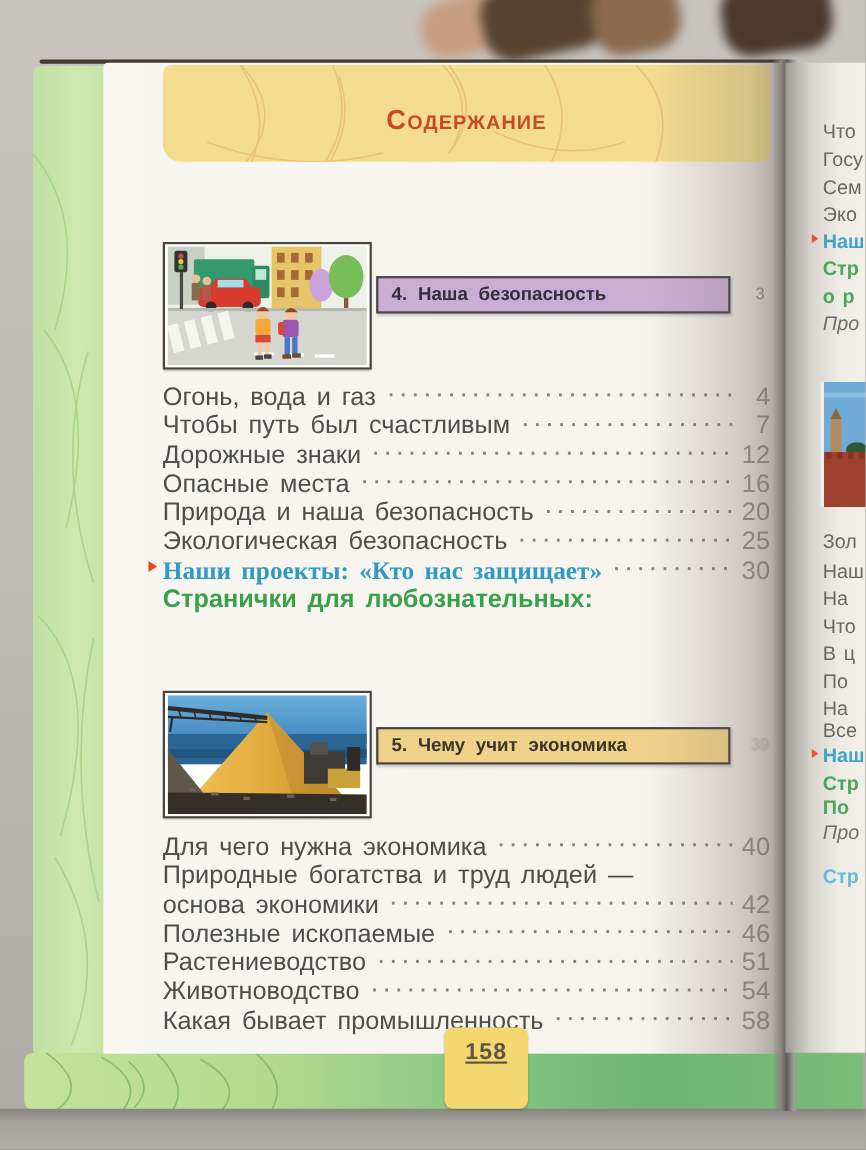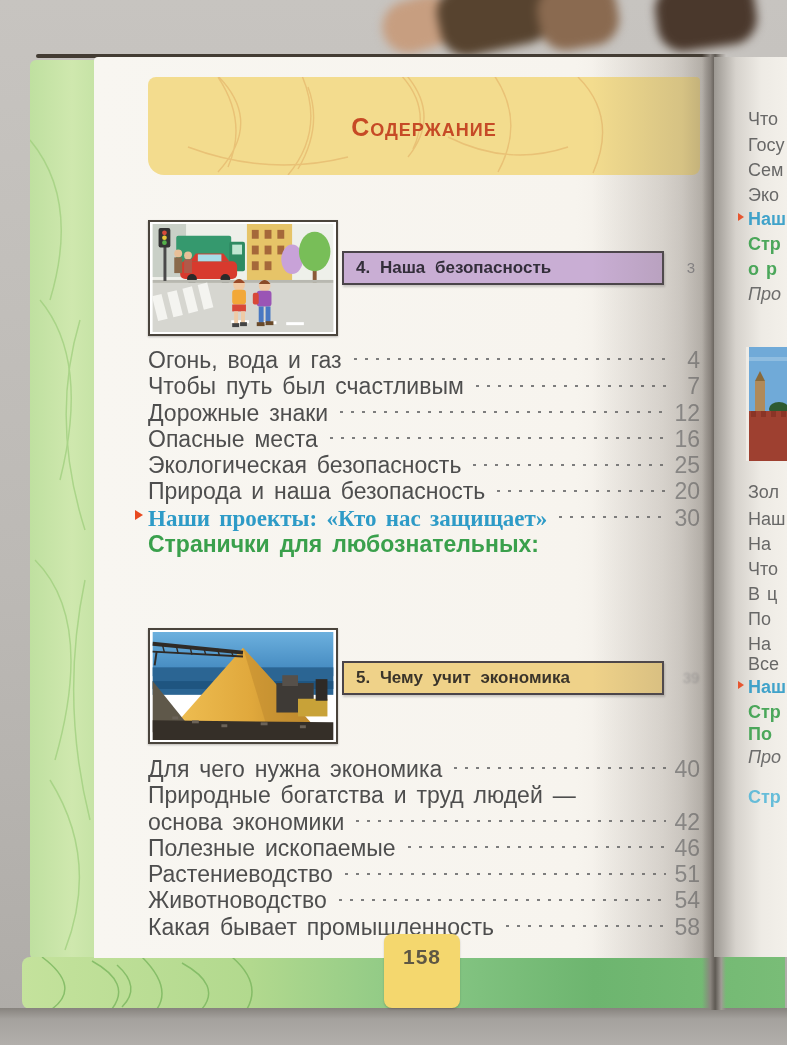--- a/index.html
+++ b/index.html
@@ -29,21 +29,21 @@
                  background:linear-gradient(180deg,#87837e,#a5a29e 30%,#b2afab);}
 
   
   .main-page{position:absolute;left:94px;top:57px;width:618px;height:901px;
              background:linear-gradient(90deg,#f8f6f1 0%,#f7f4ee 78%,#ece8e2 92%,#d9d5cf 100%);
              border-radius:4px 0 0 0;}
   .page-shade{position:absolute;right:0;top:0;width:120px;height:100%;pointer-events:none;
               background:linear-gradient(90deg,rgba(0,0,0,0),rgba(110,102,94,.22) 75%,rgba(90,82,74,.38) 100%);}
 
   
-  .header-banner{position:absolute;left:54px;top:20px;width:552px;height:98px;background:#f3dc8e;
+  .header-banner{position:absolute;left:54px;top:2px;width:552px;height:88px;background:#f3dc8e;
                  border-radius:8px 4px 8px 16px;overflow:hidden;}
   .header-banner svg{position:absolute;left:0;top:0;opacity:.5;}
   .page-title{position:absolute;left:0;top:36px;width:100%;text-align:center;margin:0;
               color:#c64a26;font-weight:bold;font-size:18px;letter-spacing:1px;text-transform:uppercase;}
   .page-title::first-letter{font-size:25px;}
 
   
   .figure{position:absolute;border:2px solid #4a443c;background:#fff;padding:2px;box-shadow:0 1px 2px rgba(0,0,0,.25);}
   .fig1{left:54px;top:163px;width:182px;height:108px;}
   .fig2{left:54px;top:571px;width:182px;height:108px;}
@@ -70,23 +70,23 @@
         background-size:11px 10px;background-repeat:repeat-x;background-position:0 72%;}
   .no-dots .dots{background:none;}
   .pg{width:30px;text-align:right;color:#8f8f8f;filter:blur(.45px);}
   .row-blue .lbl{color:#2e9bc7;font-weight:bold;font-family:Liberation Serif, serif;}
   .row-green .lbl{color:#3aa04c;font-weight:bold;}
   .row-italic .lbl{font-style:italic;color:#585858;}
   .marker{position:absolute;left:-13px;top:7.5px;width:0;height:0;
           border-left:8px solid #e8491f;border-top:5.5px solid rgba(0,0,0,0);border-bottom:5.5px solid rgba(0,0,0,0);}
 
   
-  .page-tab{position:absolute;left:384px;top:934px;width:76px;height:74px;background:#f4d76e;
+  .page-tab{position:absolute;left:404px;top:934px;width:76px;height:74px;background:#f4d76e;
             border-radius:8px;text-align:center;color:#5e5744;font-weight:bold;font-size:21px;
-            letter-spacing:1px;line-height:46px;box-shadow:0 1px 2px rgba(0,0,0,.2);}
+            letter-spacing:1px;line-height:46px;box-shadow:0 1px 2px rgba(0,0,0,.2);text-decoration:underline;}
 
   
   .spine{position:absolute;left:702px;top:54px;width:24px;height:956px;
          background:linear-gradient(90deg,rgba(0,0,0,0),#8a847e 35%,#5f5a54 55%,#a09b95 80%,rgba(0,0,0,0));}
 
   
   .next-page{position:absolute;left:714px;top:57px;width:73px;height:900px;
              background:linear-gradient(90deg,#9c9892 0%,#d6d2cc 30%,#eeebe5 65%,#f3f0ea 100%);}
   .np-line{position:absolute;left:34px;white-space:nowrap;font-size:18px;color:#5a5a5a;
            word-spacing:2px;filter:blur(.5px);opacity:.9;}
@@ -244,28 +244,28 @@
           <span class="lbl">Дорожные знаки</span>
           <span class="dots"></span>
           <span class="pg">12</span>
         </div>
       <div class="row">
           <span class="lbl">Опасные места</span>
           <span class="dots"></span>
           <span class="pg">16</span>
         </div>
       <div class="row">
+          <span class="lbl">Природа и наша безопасность</span>
+          <span class="dots"></span>
+          <span class="pg">20</span>
+        </div>
+      <div class="row">
           <span class="lbl">Экологическая безопасность</span>
           <span class="dots"></span>
           <span class="pg">25</span>
-        </div>
-      <div class="row">
-          <span class="lbl">Природа и наша безопасность</span>
-          <span class="dots"></span>
-          <span class="pg">20</span>
         </div>
       <div class="row row-blue">
           <span class="marker"></span>
           <span class="lbl">Наши проекты: «Кто нас защищает»</span>
           <span class="dots"></span>
           <span class="pg">30</span>
         </div>
       <div class="row row-green no-dots">
           <span class="lbl">Странички для любознательных:</span>
           <span class="dots"></span>

